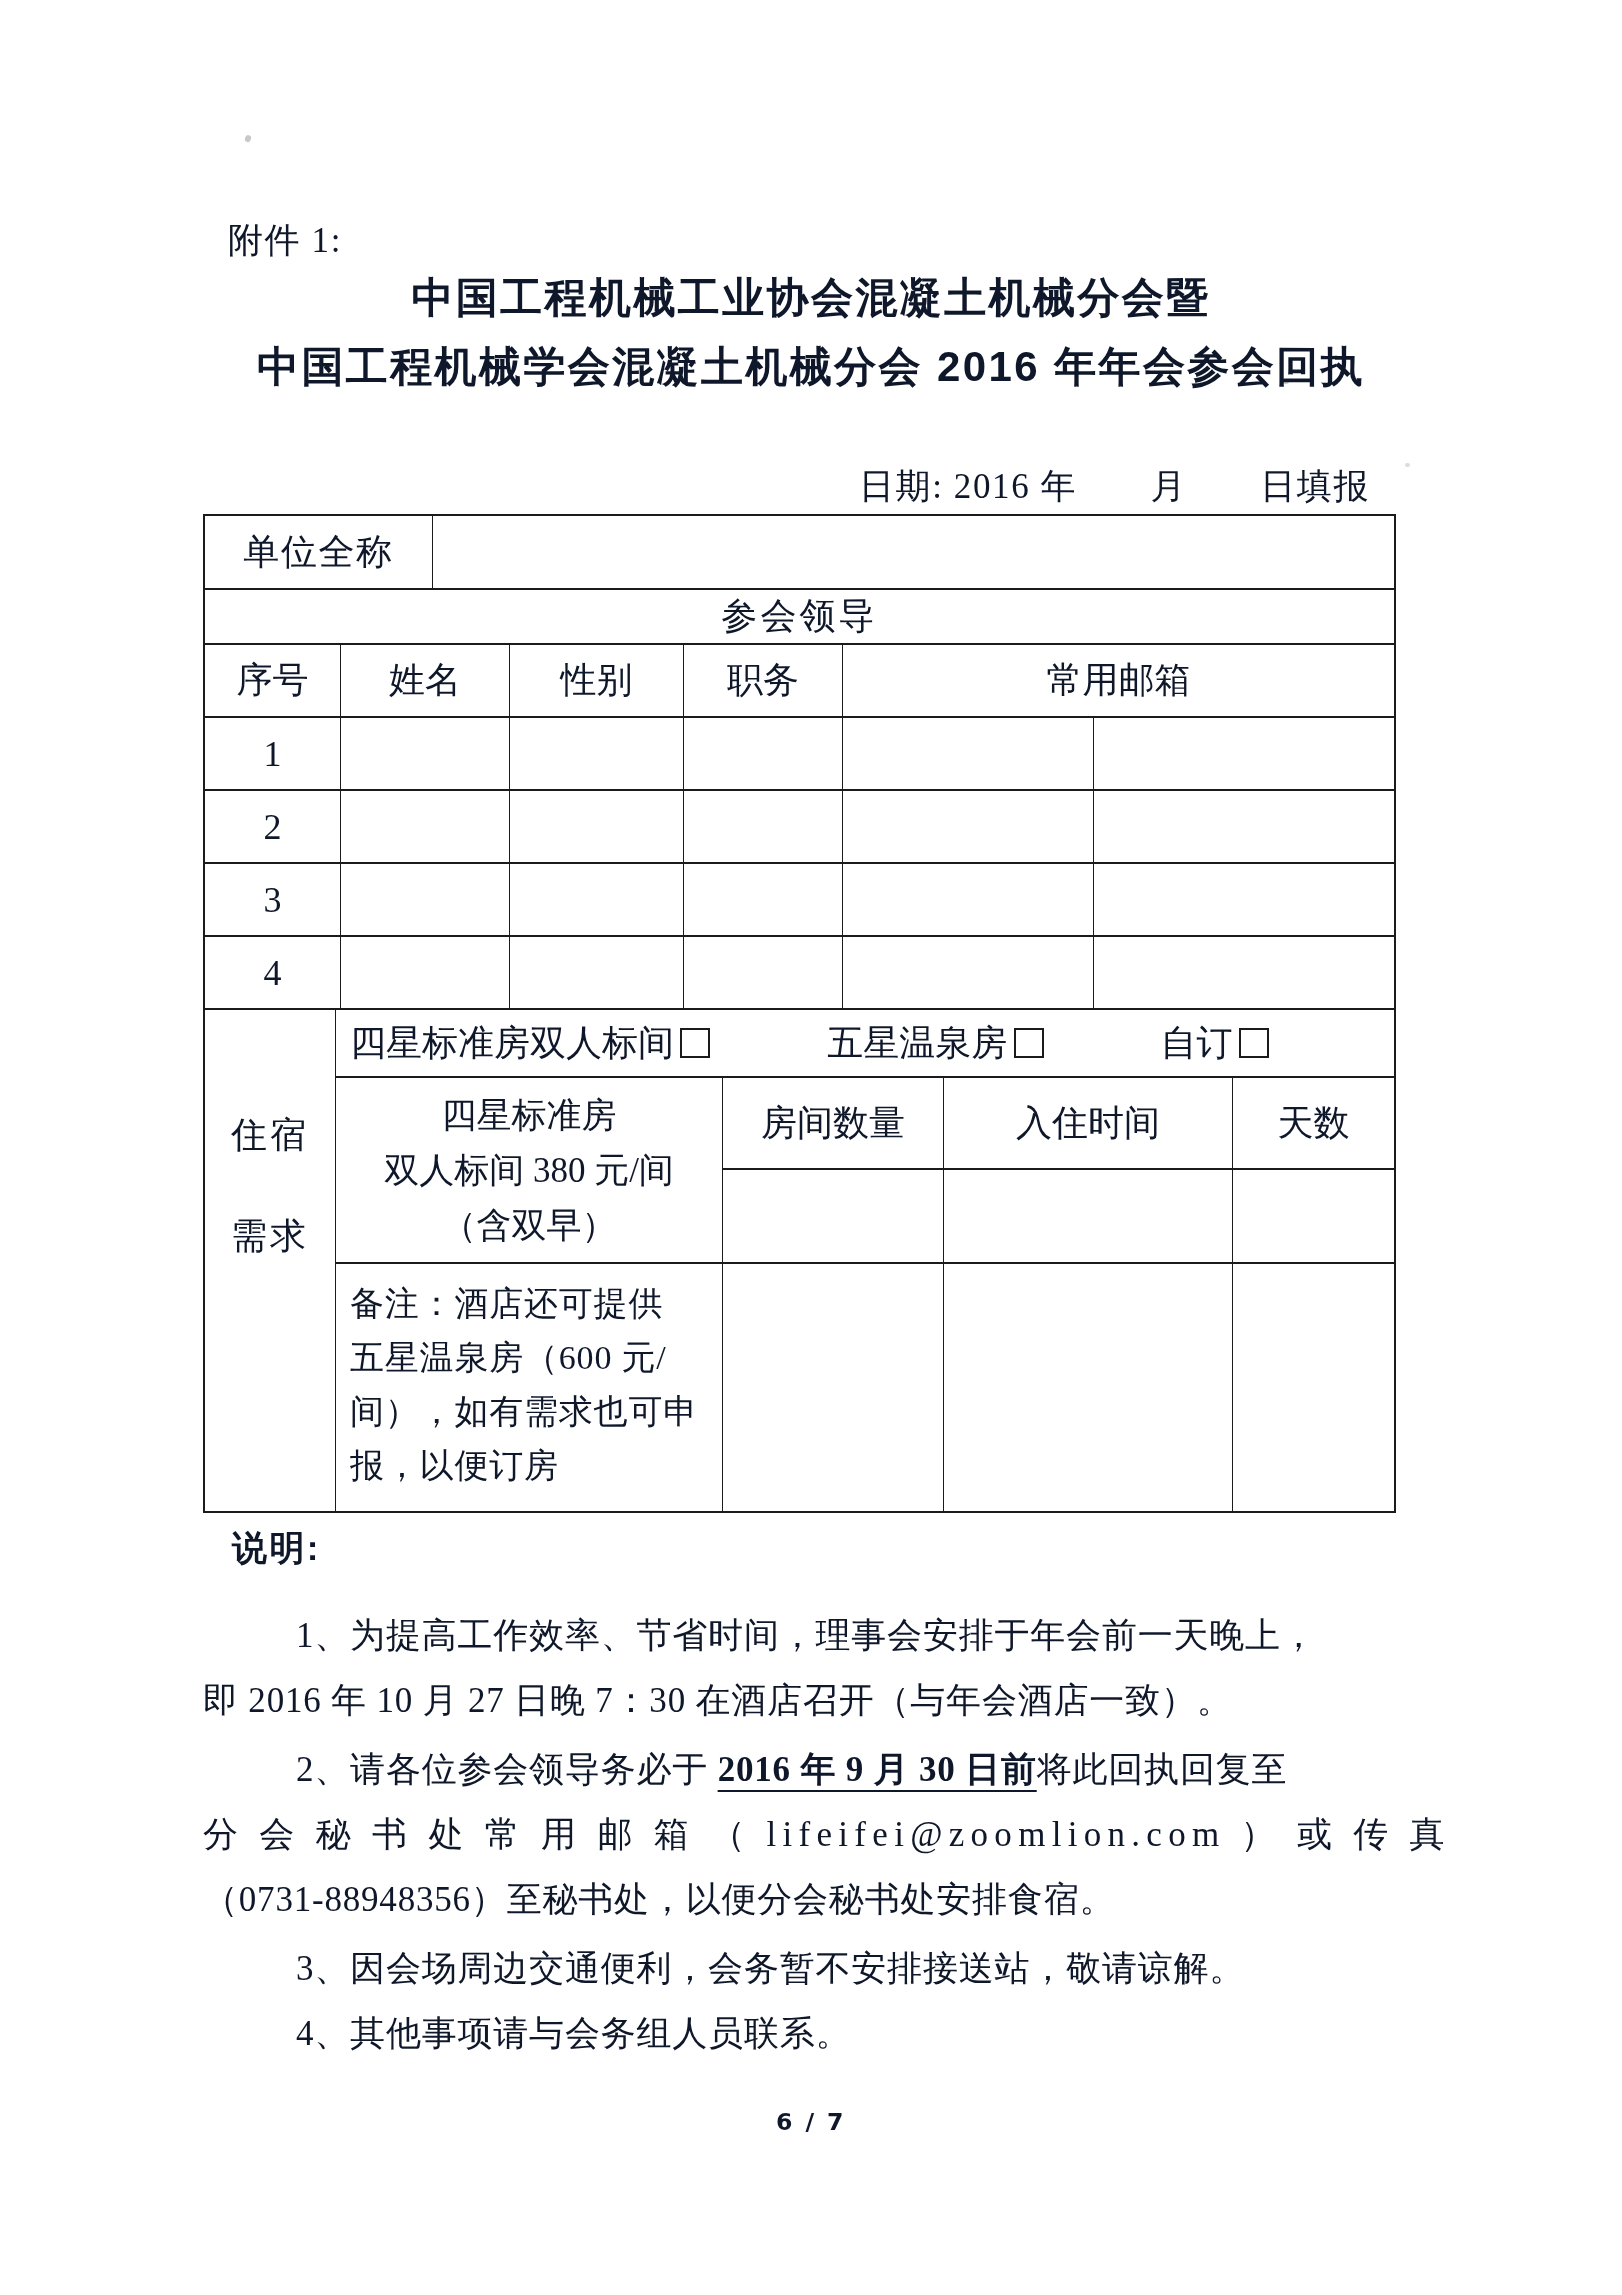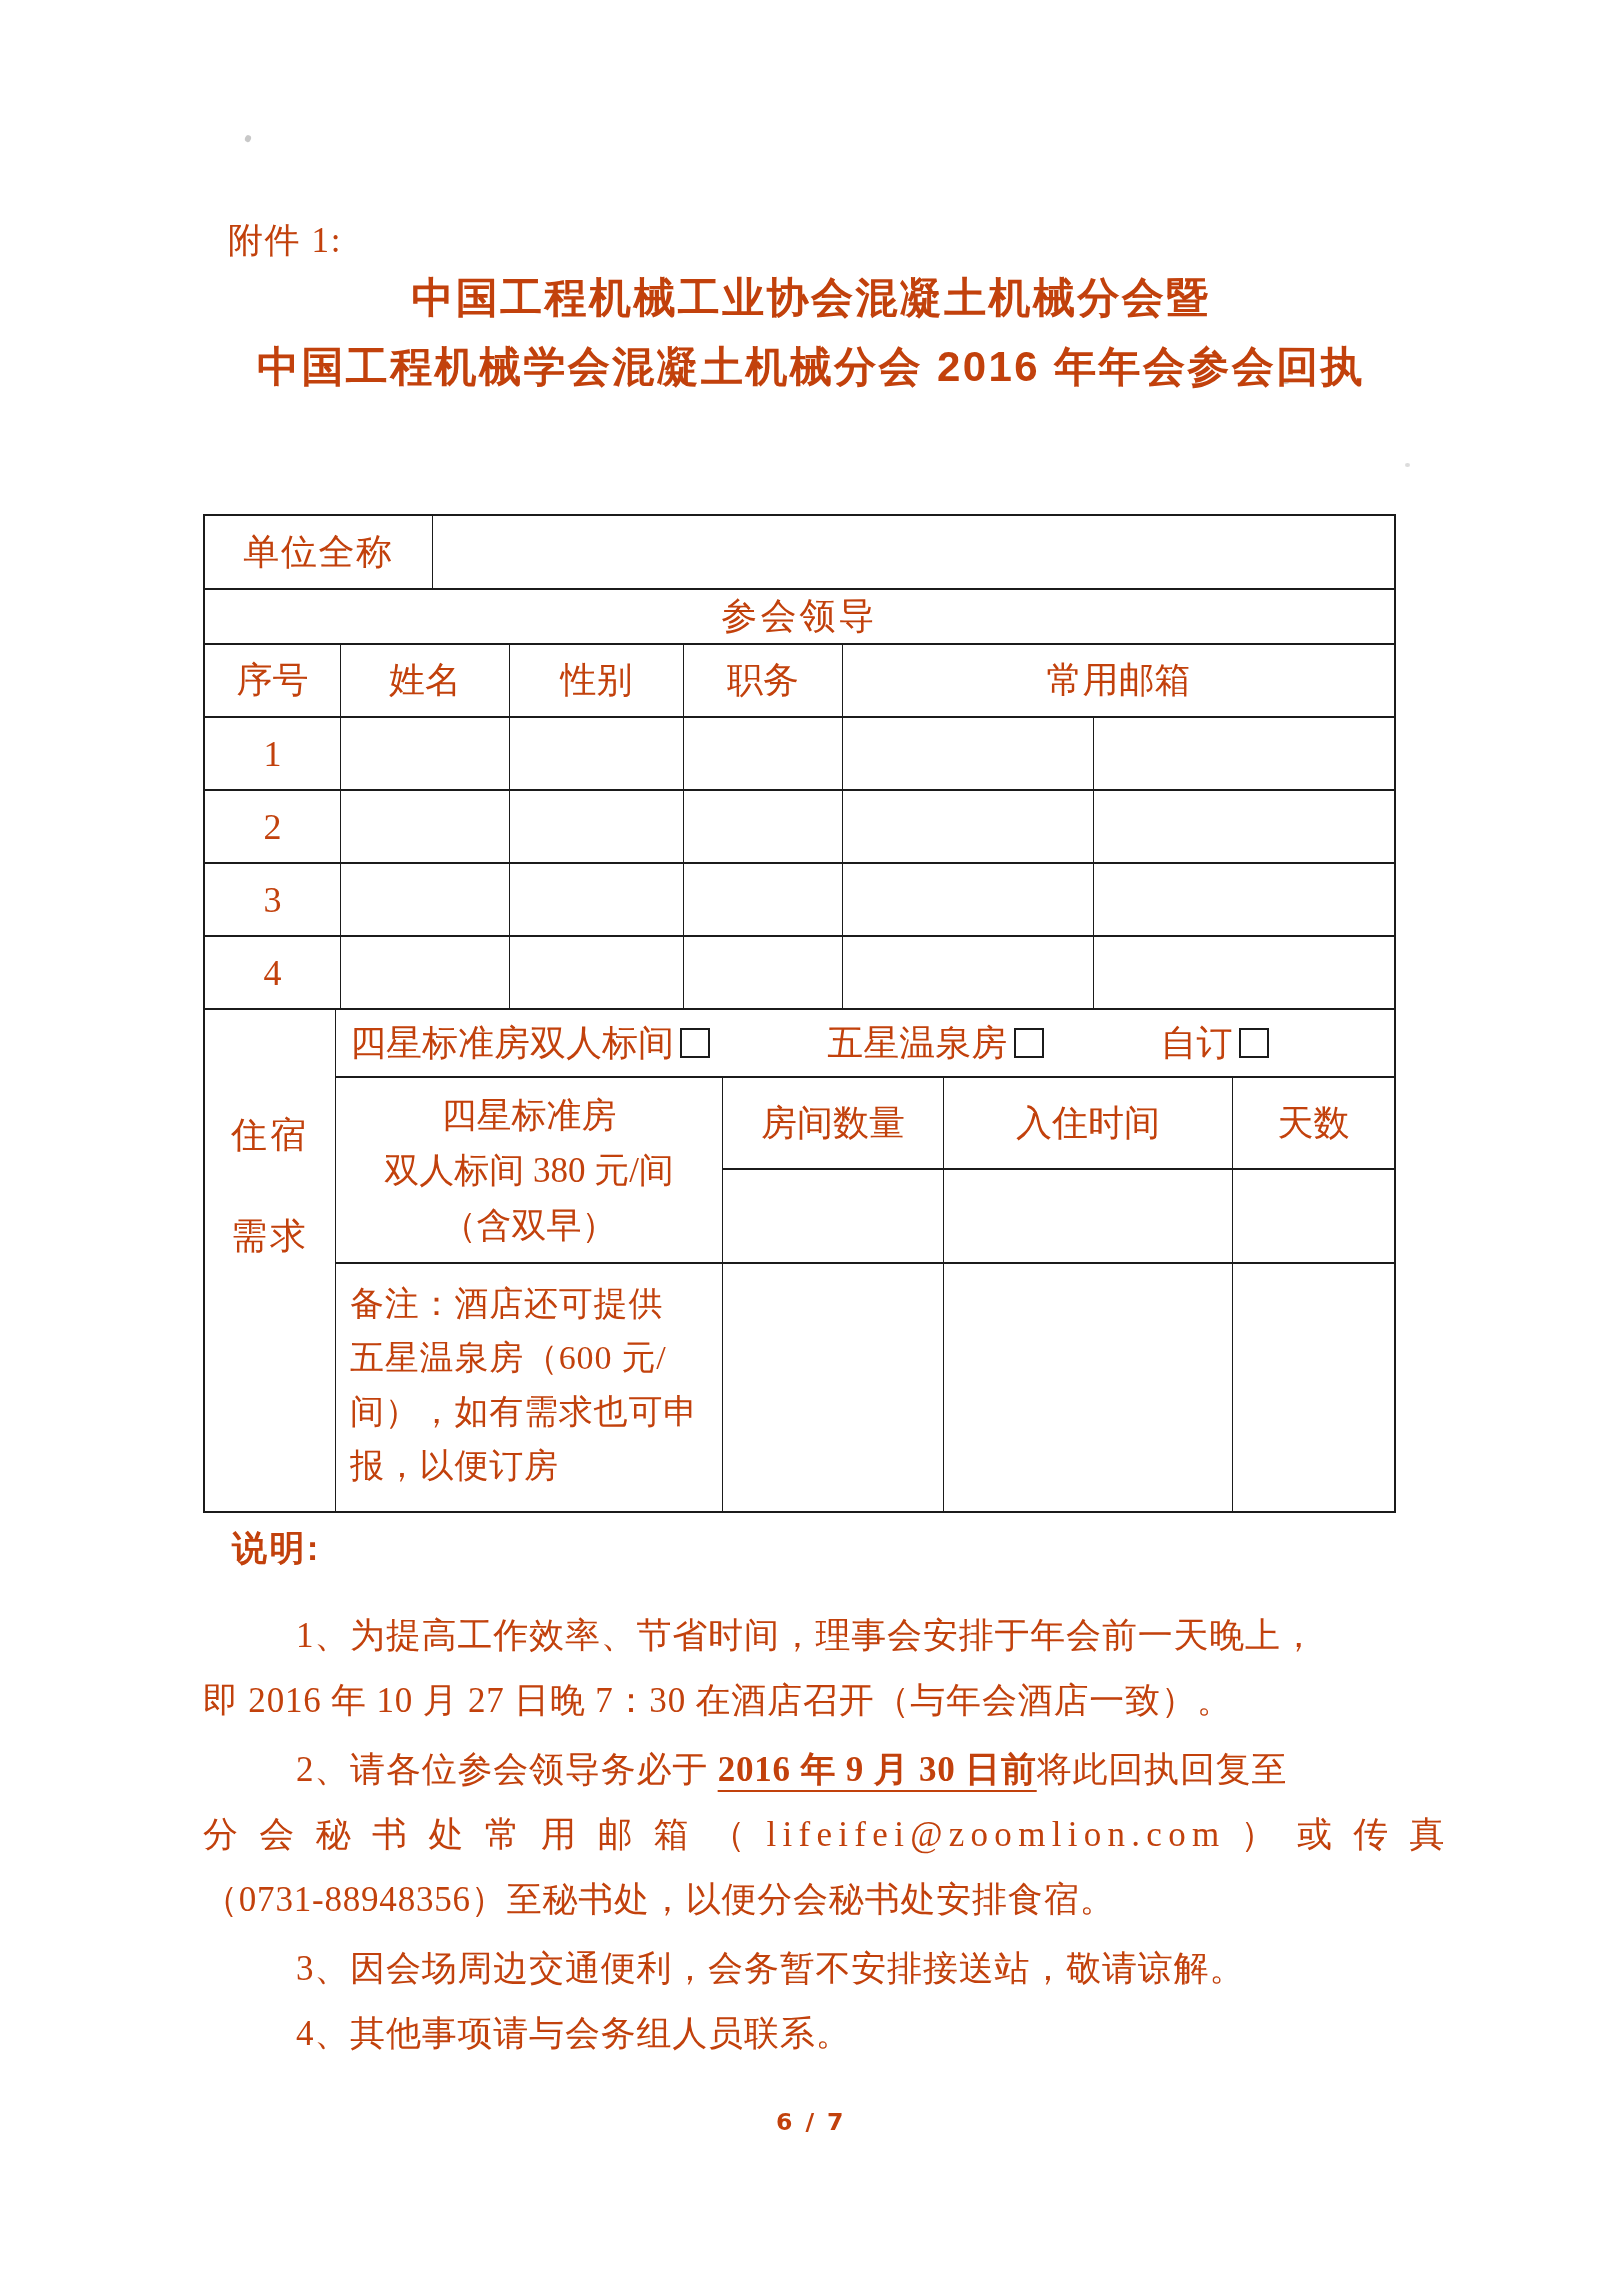--- a/index.html
+++ b/index.html
@@ -2,21 +2,21 @@
 <html style="font-size:12.6px"><head>
 <meta charset="utf-8">
 <style>
   * { margin:0; padding:0; box-sizing:border-box; }
   html,body { background:#e8e8e8; }
   .page {
     position:relative;
     width:1622px; height:2295px;
     background:#ffffff;
     font-family:"Liberation Serif","DejaVu Serif",serif;
-    color:#c2410c;
+    color:#0f172a;
     overflow:hidden;
   }
   
   .speck { position:absolute; background:#9a9a9a; border-radius:50%; opacity:.55; }
   .speck.s1 { left:245px; top:135px; width:5.5px; height:7px; transform:rotate(20deg); }
   .speck.s2 { left:1282px; top:380px; width:7px; height:3.9px; }
   .speck.s3 { left:1405px; top:463px; width:4.7px; height:3.9px; opacity:.35; }
 
   .attachment {
     position:absolute; left:228px; top:217px;
@@ -119,20 +119,21 @@
 
 <div class="page">
 
   <div class="speck s1"></div>
   <div class="speck s2"></div>
   <div class="speck s3"></div>
 
   <div class="attachment">附件 1:</div>
   <div class="title t1">中国工程机械工业协会混凝土机械分会暨</div>
   <div class="title t2">中国工程机械学会混凝土机械分会 2016 年年会参会回执</div>
+  <div class="date-line">日期: 2016 年　　月　　日填报</div>
 
   <div class="form-table">
 
     <div class="trow row-a">
       <div class="cell company-label">单位全称</div>
       <div class="cell company-value"></div>
     </div>
 
     <div class="trow row-b">
       <div class="cell full">参会领导</div>

